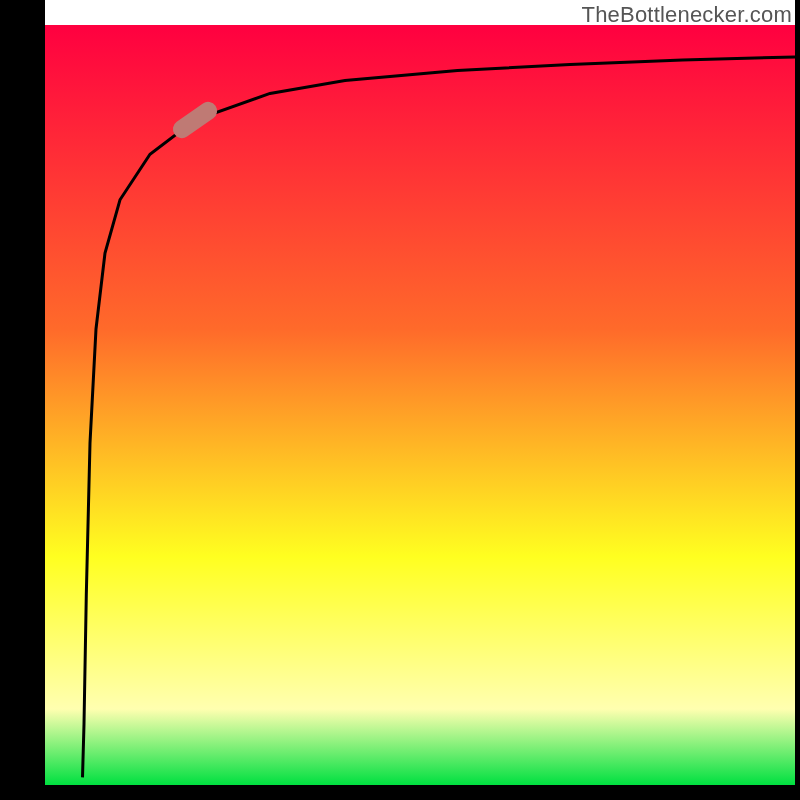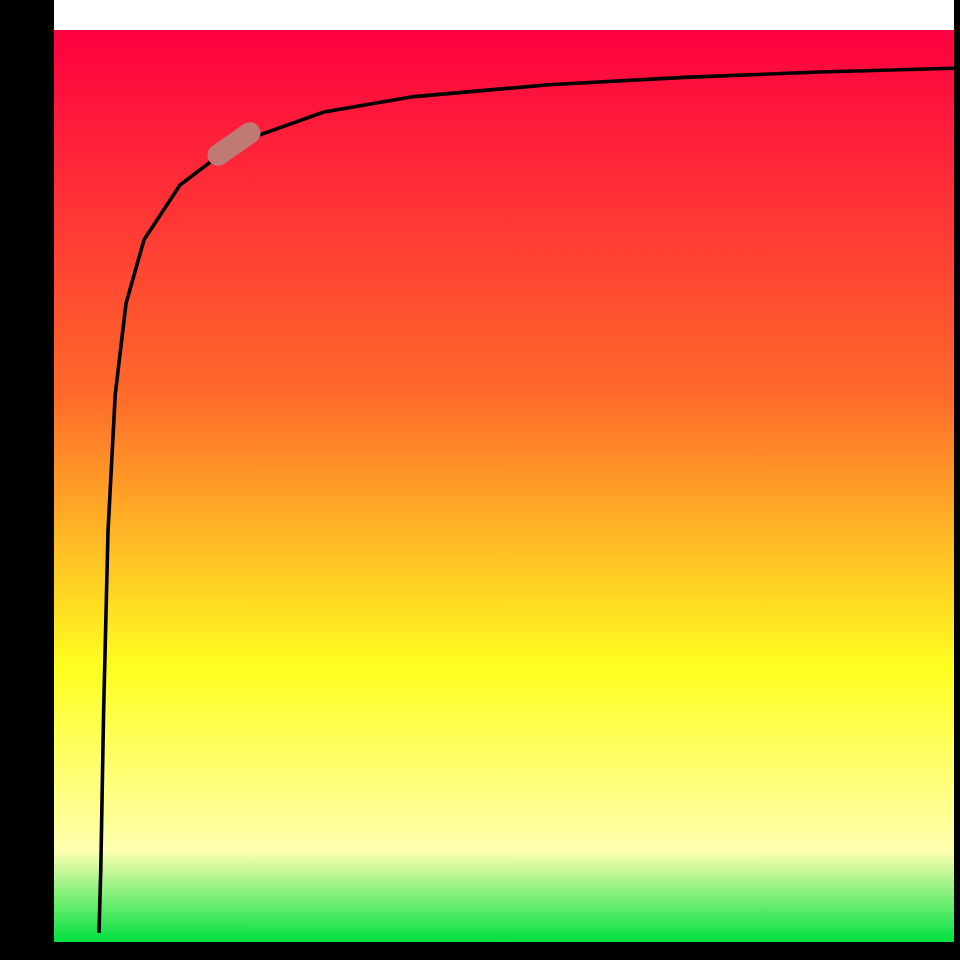--- a/index.html
+++ b/index.html
@@ -30,20 +30,21 @@
 svg.plot {
   position: absolute;
   left: 0;
   top: 0;
 }
 </style>
 </head>
 <body>
 
 <div class="chart-wrap">
+  <div class="watermark">TheBottlenecker.com</div>
   <svg class="plot" width="800" height="800" viewBox="0 0 800 800">
     <defs>
       <linearGradient id="bg-grad" x1="0" y1="0" x2="0" y2="1">
         <stop id="g0" offset="0%" stop-color="#ff0040"></stop>
         <stop id="g1" offset="40%" stop-color="#ff6a2a"></stop>
         <stop id="g2" offset="70%" stop-color="#ffff20"></stop>
         <stop id="g3" offset="90%" stop-color="#ffffb0"></stop>
         <stop id="g4" offset="100%" stop-color="#00e040"></stop>
       </linearGradient>
     </defs>

